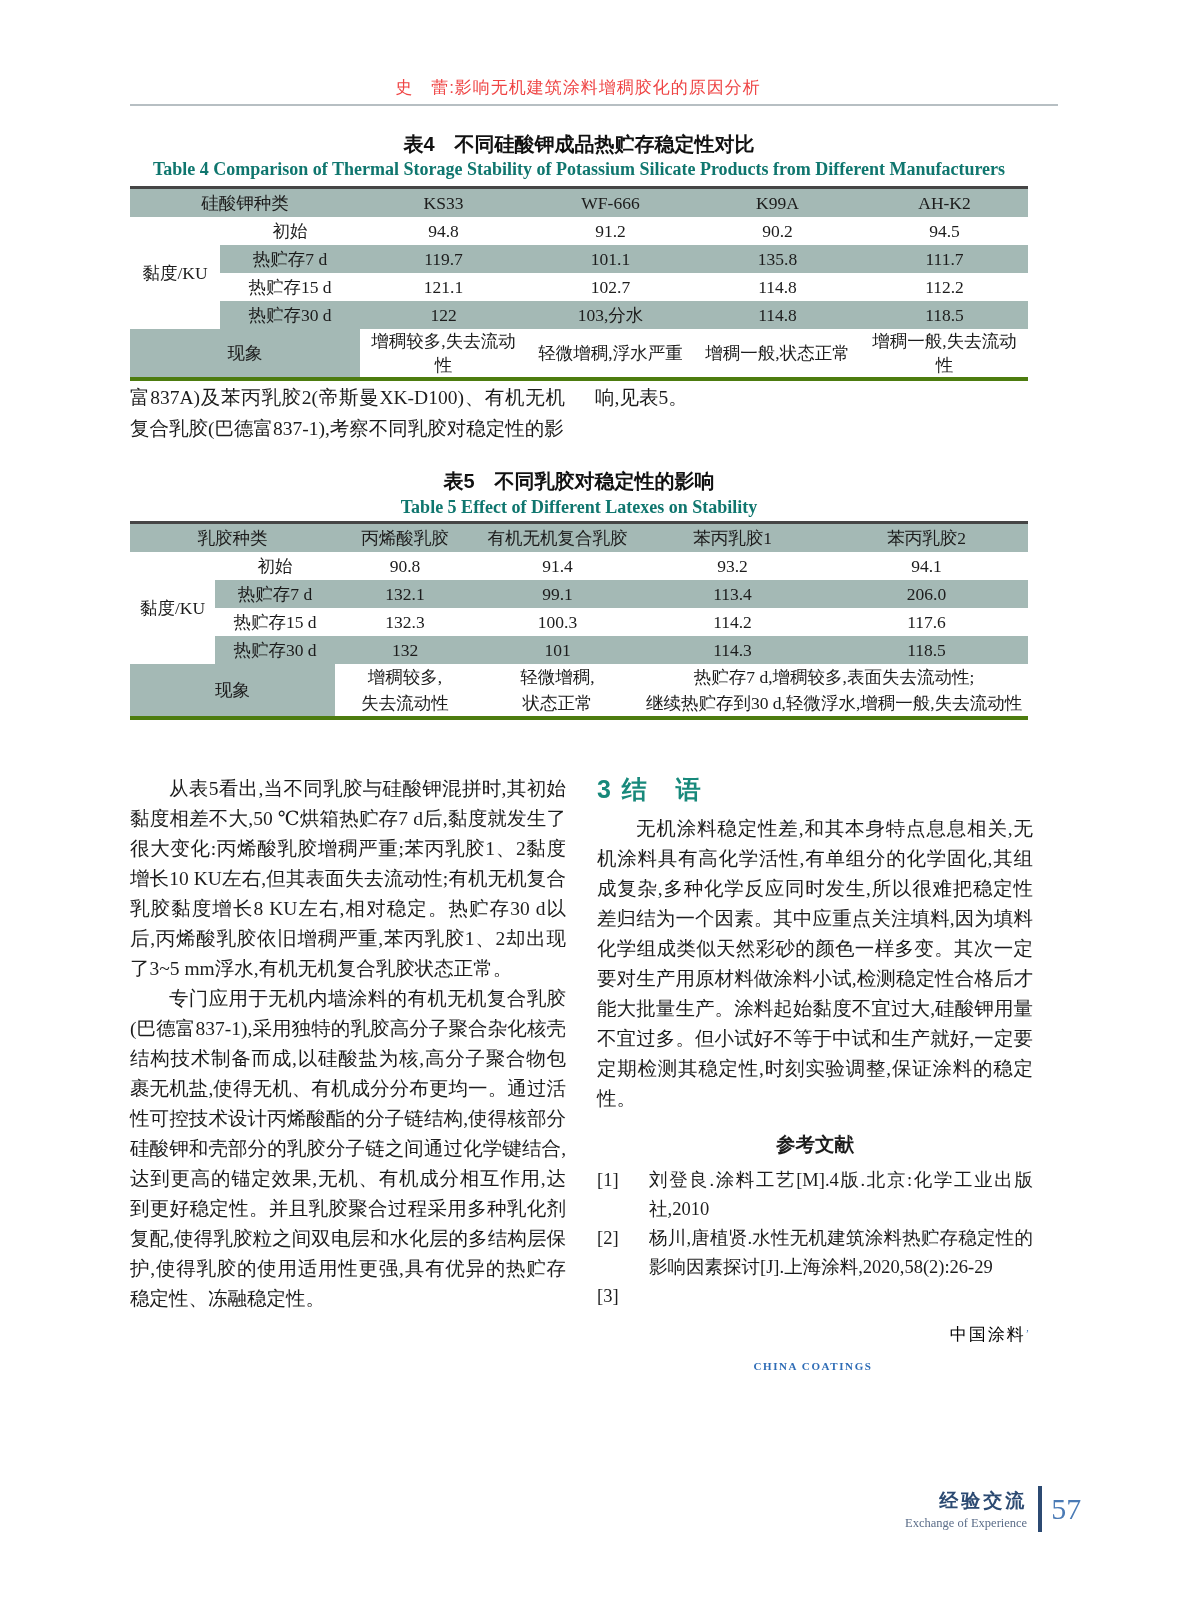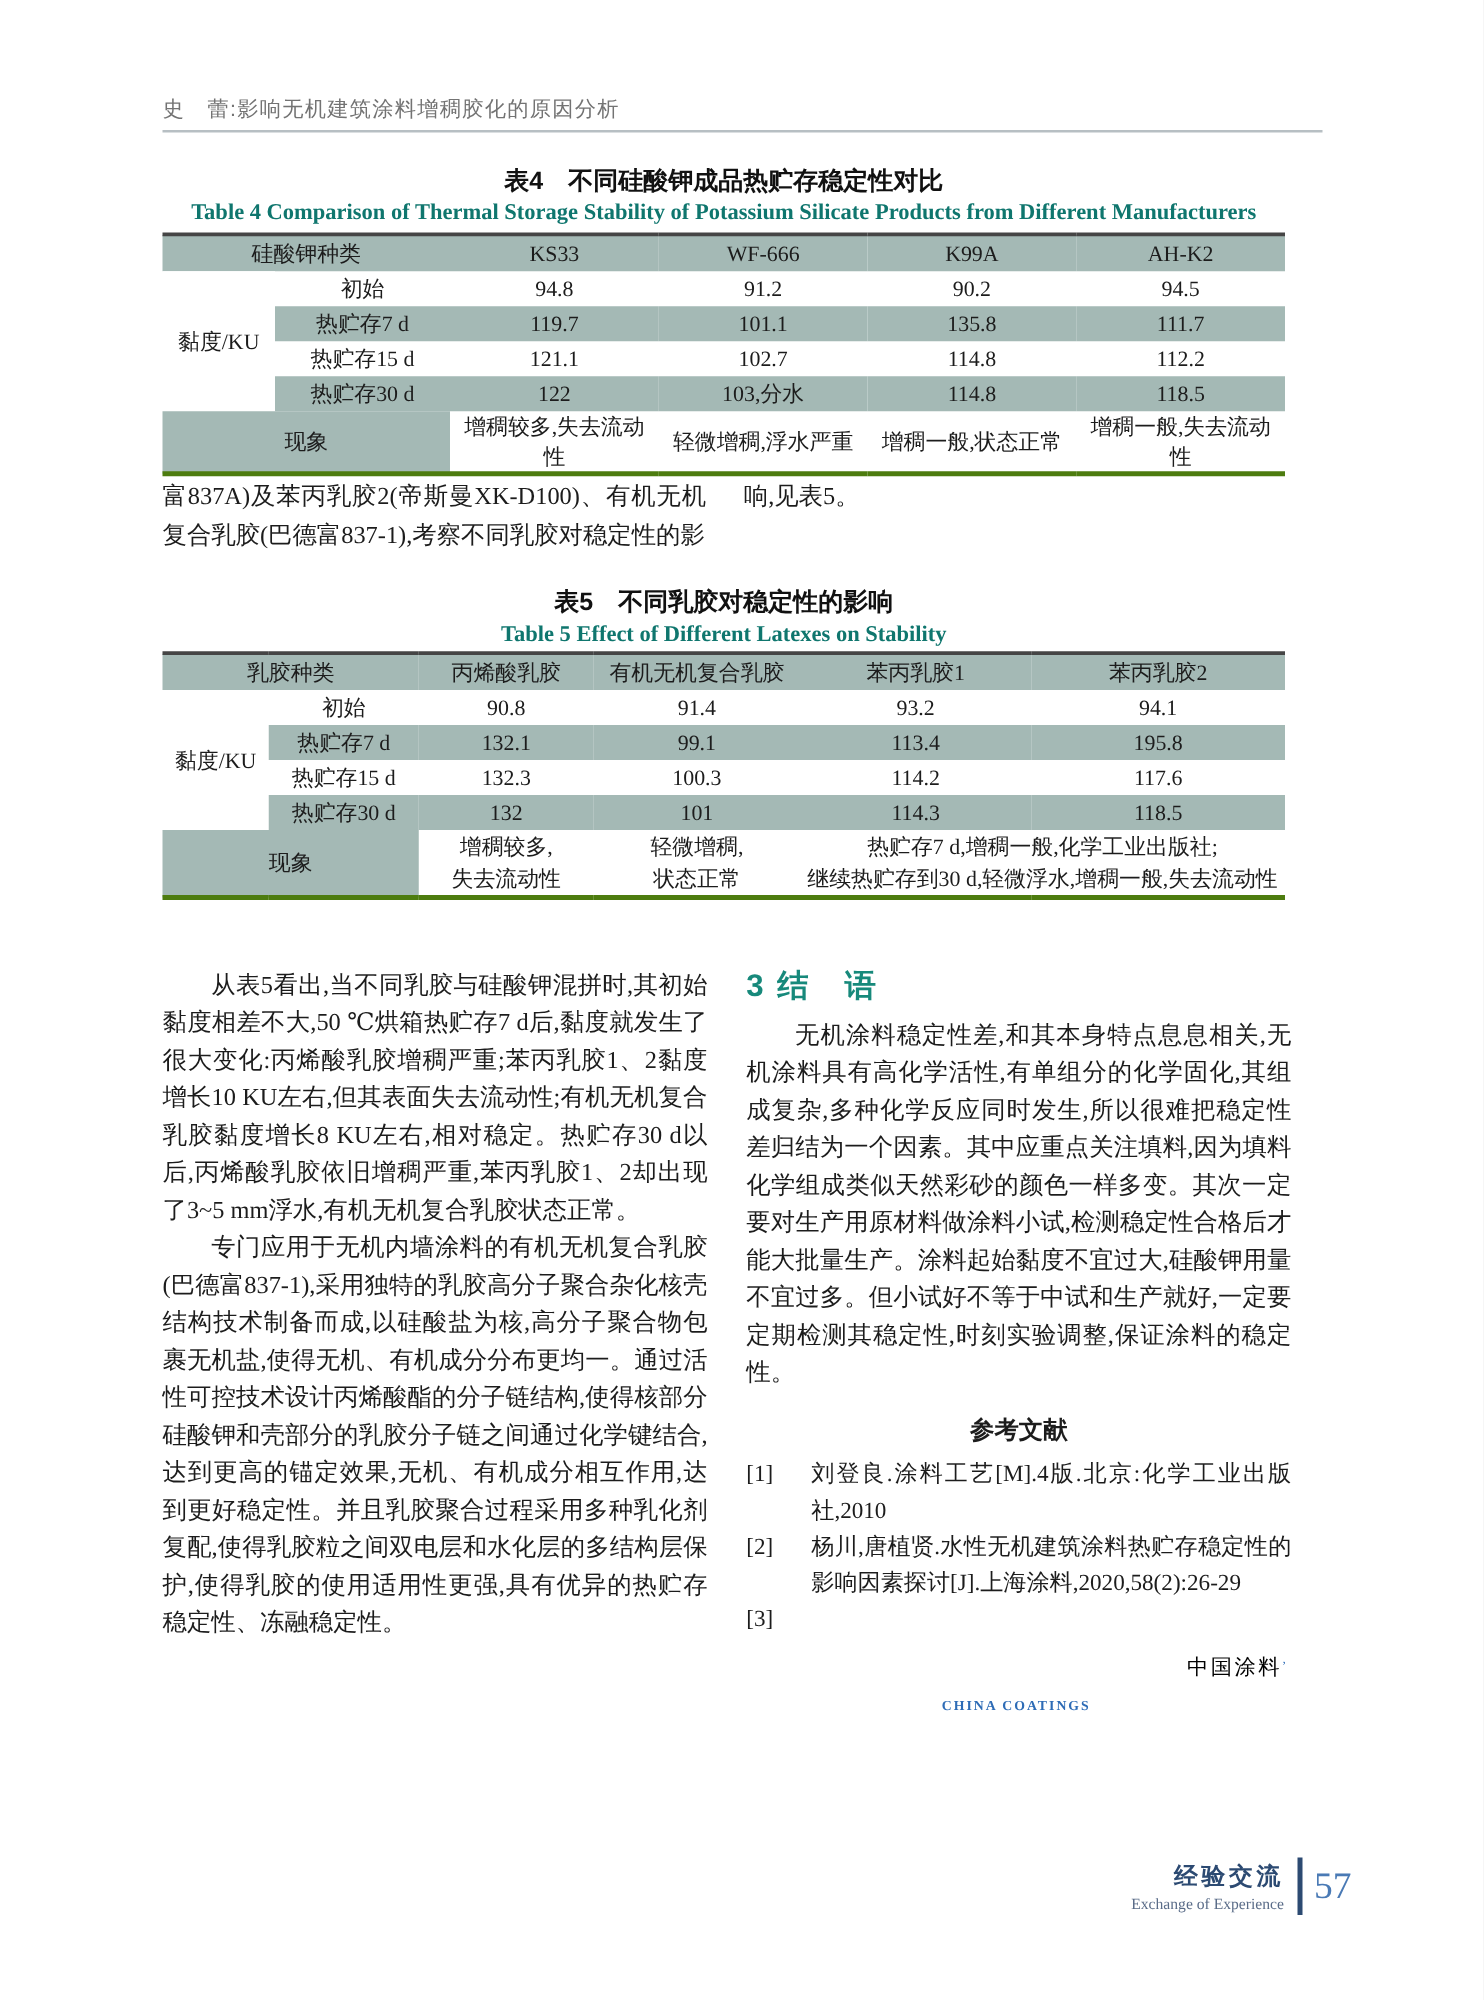--- a/index.html
+++ b/index.html
@@ -10,22 +10,22 @@
     margin: 0 auto;
     background: #ffffff;
     font-family: "Liberation Serif", "DejaVu Serif", serif;
     color: #1c1c1c;
     overflow: hidden;
   }
 
   
   .running-title {
     position: absolute; top: 76px; left: 130px; width: 910px;
-    text-align: left; font-family: "Liberation Sans","DejaVu Sans",sans-serif;
-    font-size: 17px; color: #737373; letter-spacing: 1px; padding-right: 14px;
+    text-align: center; font-family: "Liberation Sans","DejaVu Sans",sans-serif;
+    font-size: 17px; color: #ef4444; letter-spacing: 1px; padding-right: 14px;
     box-sizing: border-box;
   }
   .head-rule {
     position: absolute; top: 104px; left: 130px; width: 928px; height: 2px;
     background: #b7bfc3;
   }
 
   
   .tbl-title-zh {
     position: absolute; left: 130px; width: 898px; text-align: center;
@@ -206,21 +206,21 @@
       <td>90.8</td>
       <td>91.4</td>
       <td>93.2</td>
       <td>94.1</td>
     </tr>
     <tr>
       <td class="band sub">热贮存7 d</td>
       <td class="band">132.1</td>
       <td class="band">99.1</td>
       <td class="band">113.4</td>
-      <td class="band">195.8</td>
+      <td class="band">206.0</td>
     </tr>
     <tr>
       <td class="sub">热贮存15 d</td>
       <td>132.3</td>
       <td>100.3</td>
       <td>114.2</td>
       <td>117.6</td>
     </tr>
     <tr>
       <td class="band sub">热贮存30 d</td>
@@ -233,21 +233,21 @@
       <td colspan="2" class="band corner">现象</td>
       <td class="ph2">
         <span>增稠较多,</span><br>
         <span>失去流动性</span>
       </td>
       <td class="ph2">
         <span>轻微增稠,</span><br>
         <span>状态正常</span>
       </td>
       <td colspan="2" class="ph2">
-        <span>热贮存7 d,增稠一般,化学工业出版社;</span><br>
+        <span>热贮存7 d,增稠较多,表面失去流动性;</span><br>
         <span>继续热贮存到30 d,轻微浮水,增稠一般,失去流动性</span>
       </td>
     </tr>
   </tbody>
     </table>
 
   <div class="columns">
     <div class="col">
       <p>从表5看出,当不同乳胶与硅酸钾混拼时,其初始黏度相差不大,50 ℃烘箱热贮存7 d后,黏度就发生了很大变化:丙烯酸乳胶增稠严重;苯丙乳胶1、2黏度增长10 KU左右,但其表面失去流动性;有机无机复合乳胶黏度增长8 KU左右,相对稳定。热贮存30 d以后,丙烯酸乳胶依旧增稠严重,苯丙乳胶1、2却出现了3~5 mm浮水,有机无机复合乳胶状态正常。</p>
       <p>专门应用于无机内墙涂料的有机无机复合乳胶(巴德富837-1),采用独特的乳胶高分子聚合杂化核壳结构技术制备而成,以硅酸盐为核,高分子聚合物包裹无机盐,使得无机、有机成分分布更均一。通过活性可控技术设计丙烯酸酯的分子链结构,使得核部分硅酸钾和壳部分的乳胶分子链之间通过化学键结合,达到更高的锚定效果,无机、有机成分相互作用,达到更好稳定性。并且乳胶聚合过程采用多种乳化剂复配,使得乳胶粒之间双电层和水化层的多结构层保护,使得乳胶的使用适用性更强,具有优异的热贮存稳定性、冻融稳定性。</p>

